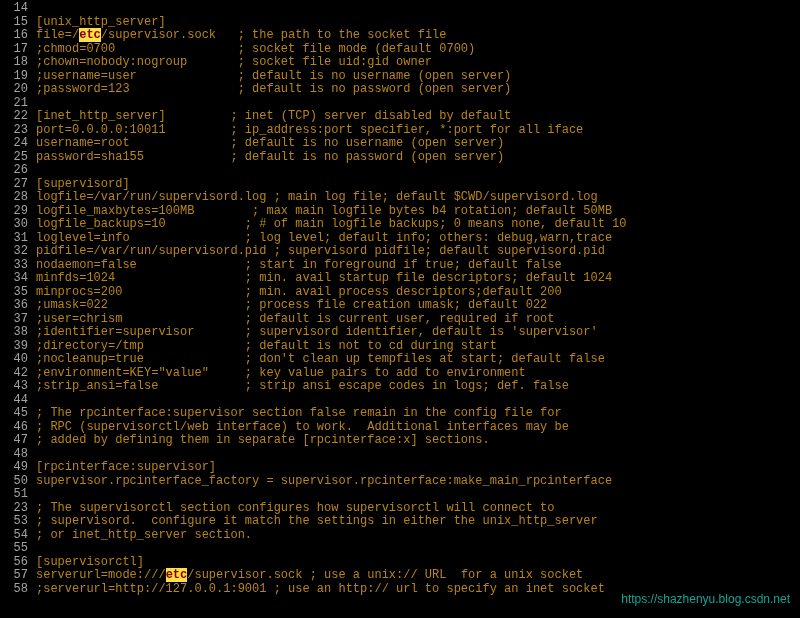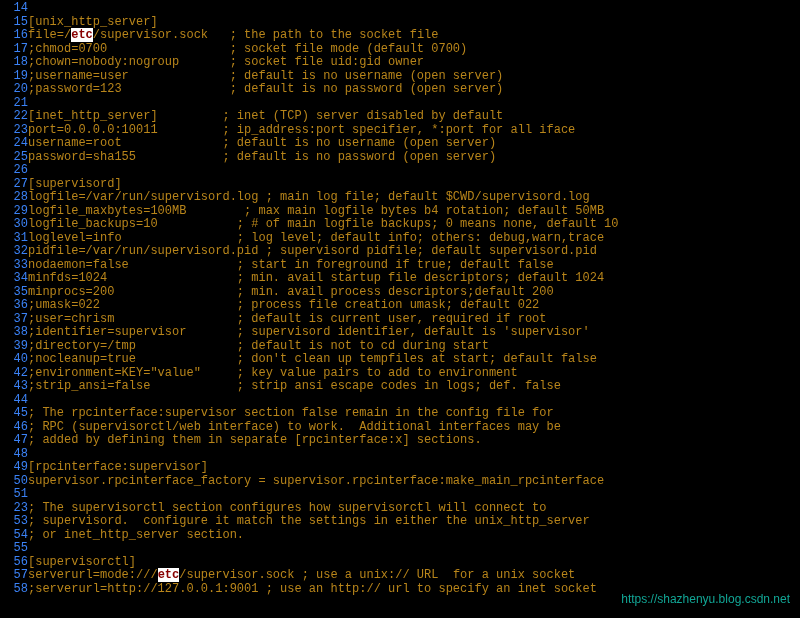--- a/index.html
+++ b/index.html
@@ -18,27 +18,28 @@
 .editor {
   padding: 2px 0;
 }
 .line {
   white-space: pre;
 }
 .lineno {
   display: inline-block;
   width: 28px;
   text-align: right;
-  color: #3b82f6;
+  color: #a3a3a3;
+  margin-right: 8px;
 }
 .code {
   color: #b8851a;
 }
 .hl {
-  background: #ffffff;
+  background: #fde047;
   color: #800;
   font-weight: bold;
 }
 .watermark {
   position: absolute;
   right: 10px;
   bottom: 12px;
   color: #14b8a6;
   font-size: 12px;
   opacity: 0.9;

